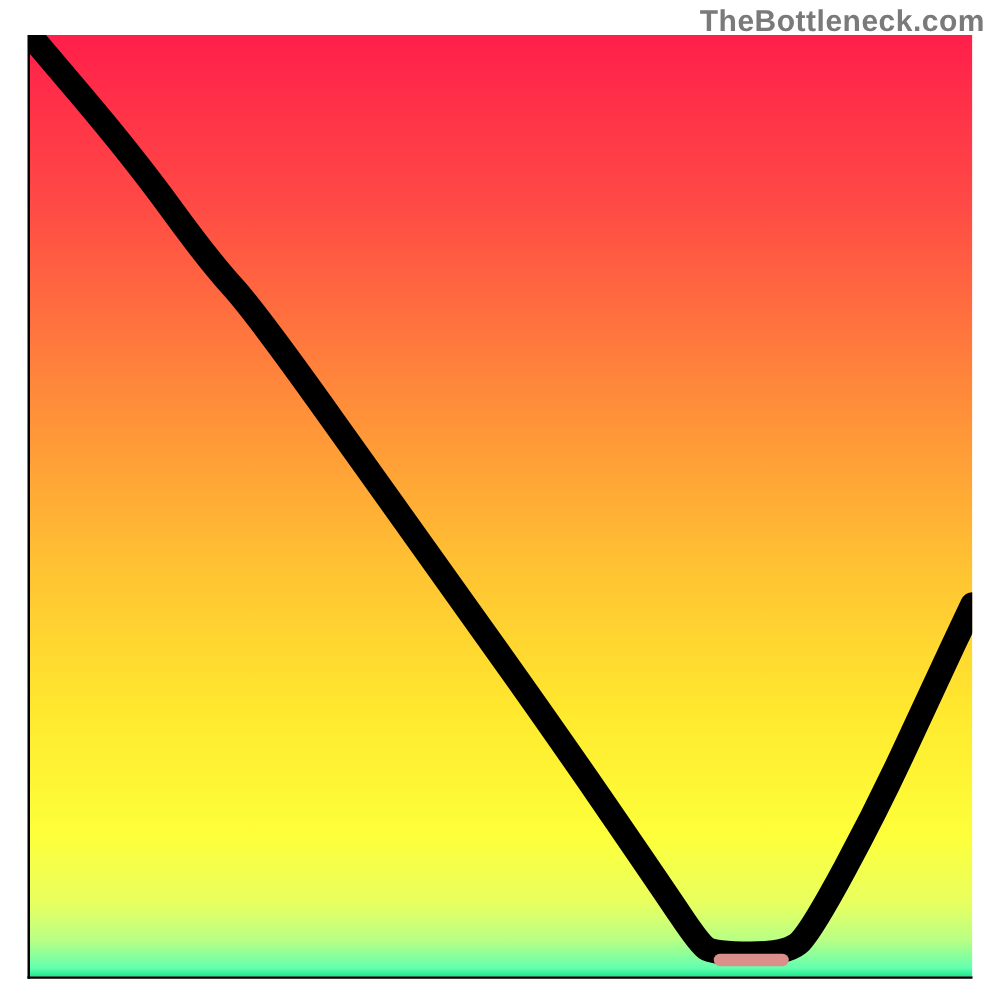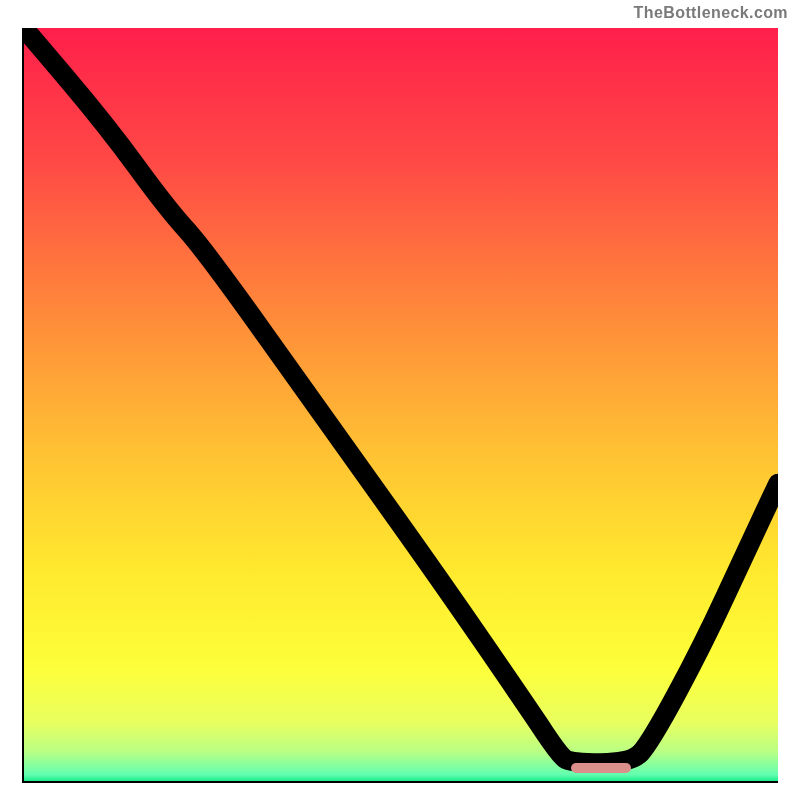--- a/index.html
+++ b/index.html
@@ -13,21 +13,21 @@
   }
   .wrap {
     position: relative;
     width: 800px;
     height: 800px;
   }
   .watermark {
     position: absolute;
     top: 4px;
     right: 12px;
-    font-size: 16px;
+    font-size: 24px;
     font-weight: 600;
     color: #7a7a7a;
     letter-spacing: 0.4px;
   }
   .plot {
     position: absolute;
     left: 22px;
     top: 28px;
     width: 756px;
     height: 755px;

